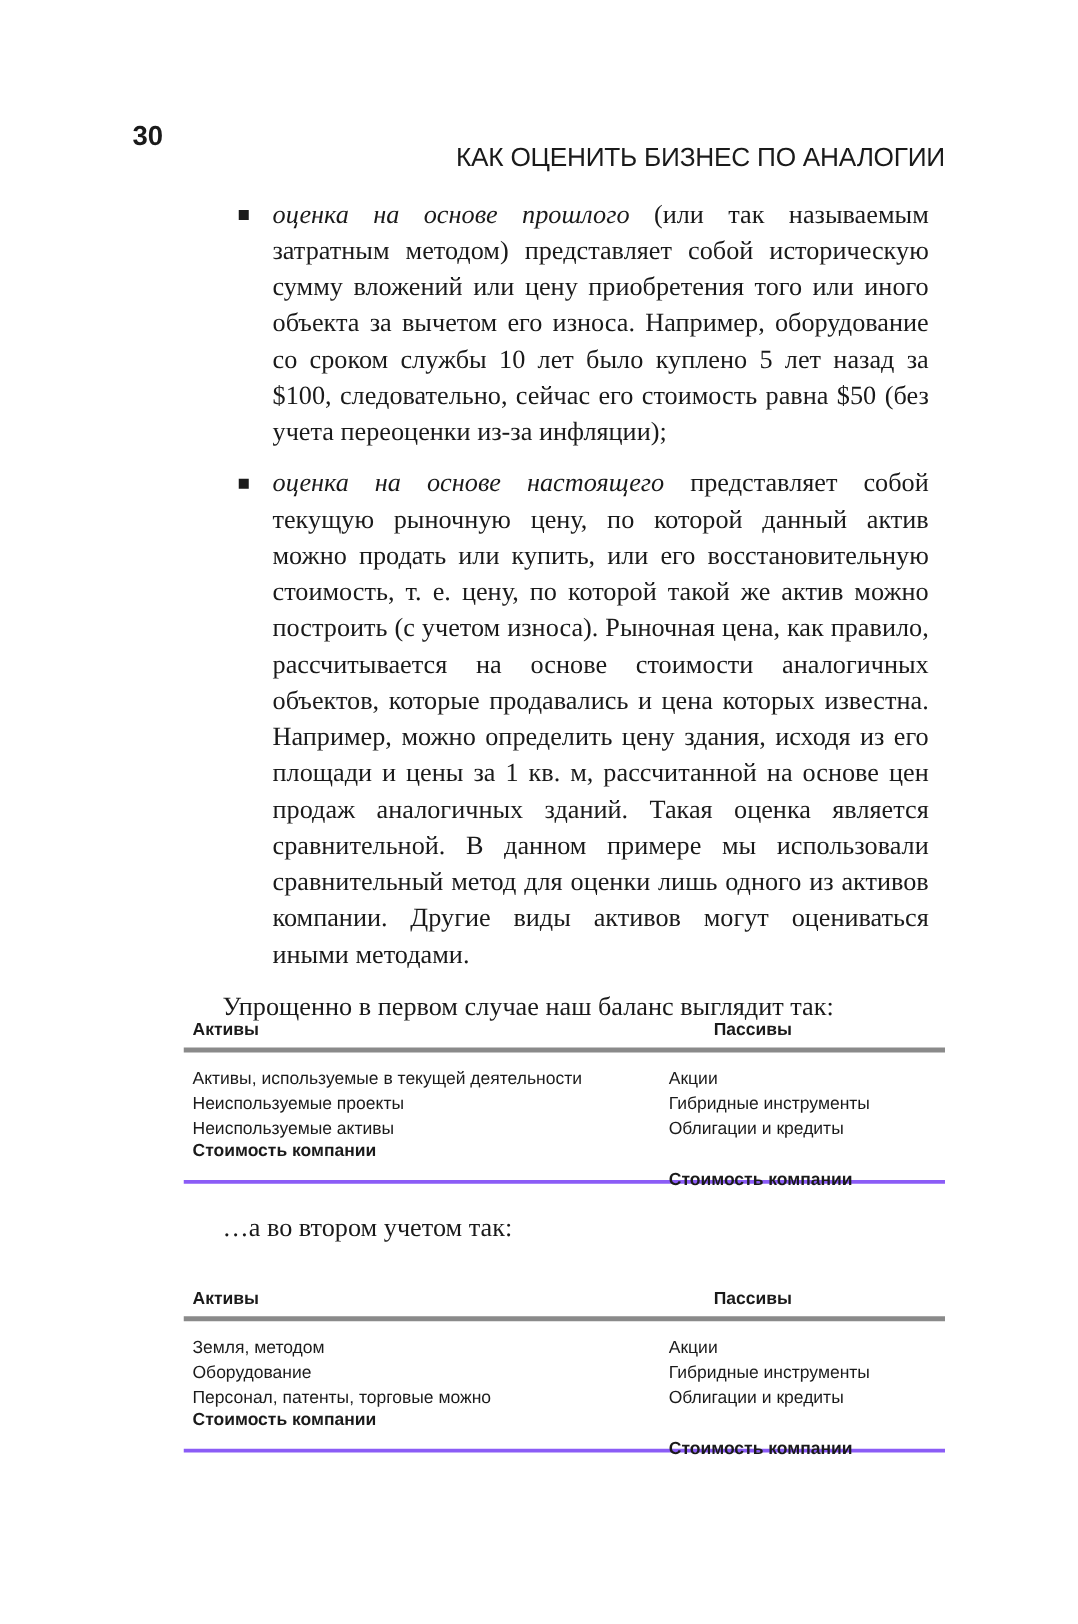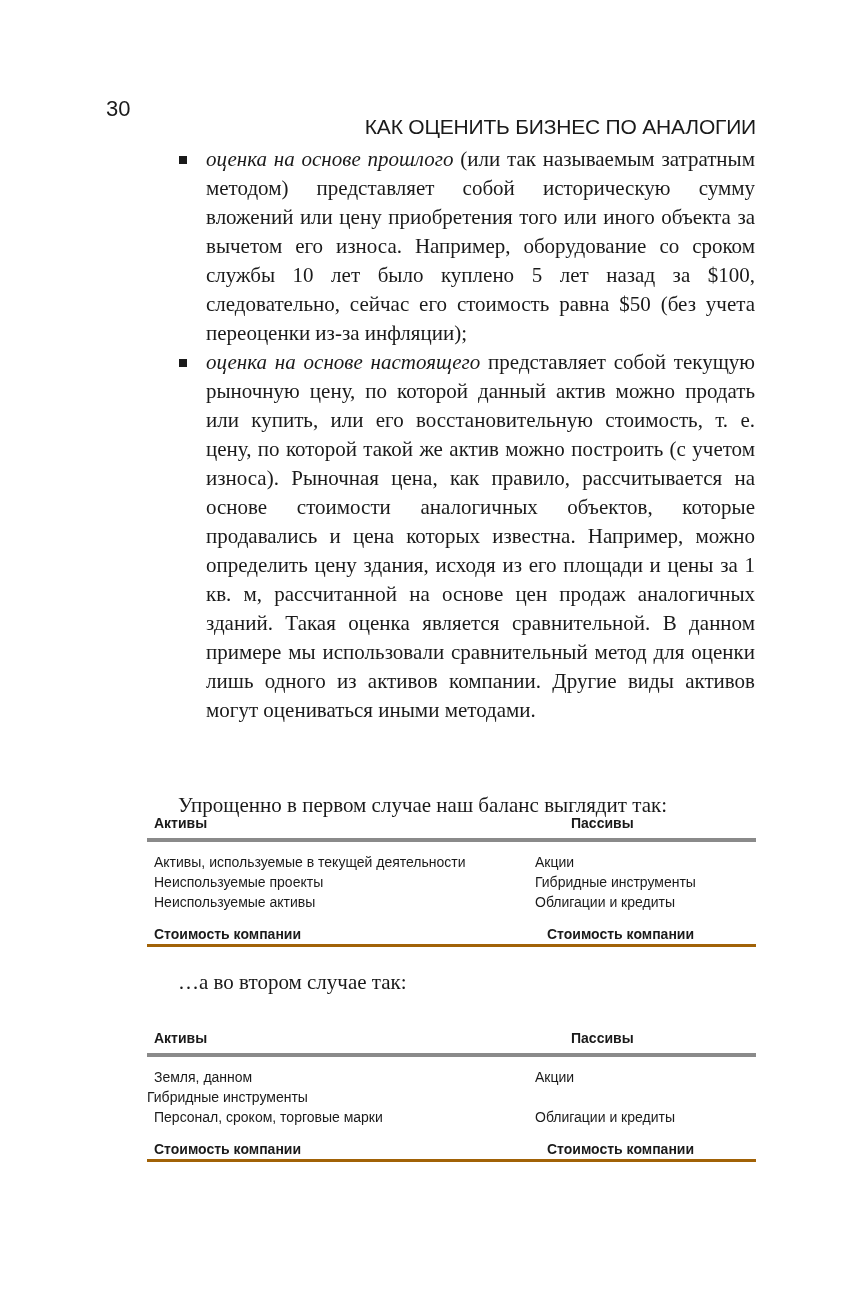--- a/index.html
+++ b/index.html
@@ -1,31 +1,31 @@
 <!DOCTYPE html>
 <html><head>
 <meta charset="utf-8">
 <style>
   html, body { margin:0; padding:0; background:#fff; }
   body { width:862px; height:1299px; position:relative; overflow:hidden; color:#1a1a1a; }
-  .page-num { position:absolute; left:106px; top:96px; font-family:"Liberation Sans", sans-serif; font-weight:normal; font-size:22px; }
+  .page-num { position:absolute; left:106px; top:96px; font-family:"Liberation Sans", sans-serif; font-weight:bold; font-size:22px; }
   .running-head { position:absolute; right:106px; top:115px; font-family:"Liberation Sans", sans-serif; font-size:21px; letter-spacing:-0.2px; }
   .body { position:absolute; left:206px; width:549px; font-family:"Liberation Serif", serif; font-size:21px; line-height:29px; text-align:justify; }
   .bullet-list { top:145px; }
-  .bullet { position:relative; margin:0; }
+  .bullet { position:relative; margin:12px; }
   .bullet .marker { position:absolute; left:-27px; top:11px; width:8px; height:8px; background:#1a1a1a; }
   .bullet em { font-style:italic; }
   .para { position:absolute; left:178px; font-family:"Liberation Serif", serif; font-size:21px; line-height:29px; }
   .bal { position:absolute; left:147px; width:609px; font-family:"Liberation Sans", sans-serif; font-size:14px; }
   .bal .hdr { display:flex; height:28px; align-items:flex-end; padding-bottom:7px; border-bottom:4px solid #8a8a8a; font-weight:bold;gap:36px; }
   .bal .col-l { width:381px; padding-left:7px; }
   .bal .col-r { flex:1;margin-top:23px; }
   .bal .rows { padding-top:10px; }
   .bal .row { display:flex; height:20px; line-height:20px;align-items:flex-end; }
-  .bal .total { display:flex; height:30px; align-items:flex-end; font-weight:bold; border-bottom:3px solid #a16207; padding-bottom:2px;gap:12px; }
+  .bal .total { display:flex; height:30px; align-items:flex-start; font-weight:bold; border-bottom:3px solid #8b5cf6; padding-bottom:2px; }
 </style>
 </head>
 <body>
 
 <div class="page-num">30</div>
 <div class="running-head">КАК ОЦЕНИТЬ БИЗНЕС ПО АНАЛОГИИ</div>
 
 <div class="body bullet-list">
   <p class="bullet">
     <span class="marker"></span><em>оценка на основе прошлого</em><span> (или так называемым затратным методом) представляет собой историческую сумму вложений или цену приобретения того или иного объекта за вычетом его износа. Например, оборудование со сроком службы 10 лет было куплено 5 лет назад за $100, следовательно, сейчас его стоимость равна $50 (без учета переоценки из-за инфляции);</span>
@@ -55,37 +55,38 @@
         <div class="col-l">Неиспользуемые активы</div>
         <div class="col-r">Облигации и кредиты</div>
       </div>
   </div>
   <div class="total">
     <div class="col-l">Стоимость компании</div>
     <div class="col-r">Стоимость компании</div>
   </div>
 </div>
 
-<div class="para" style="top:968px;">…а во втором случае так:</div>
+<div class="para" style="top:968px;">…а во втором учетом так:</div>
 
 <div class="bal" style="top:1018px;">
   <div class="hdr">
     <div class="col-l">Активы</div>
     <div class="col-r">Пассивы</div>
   </div>
   <div class="rows">
     <div class="row">
-        <div class="col-l">Земля, данном</div>
+        <div class="col-l">Земля, методом</div>
         <div class="col-r">Акции</div>
       </div>
     <div class="row">
+        <div class="col-l">Оборудование</div>
         <div class="col-r">Гибридные инструменты</div>
       </div>
     <div class="row">
-        <div class="col-l">Персонал, сроком, торговые марки</div>
+        <div class="col-l">Персонал, патенты, торговые можно</div>
         <div class="col-r">Облигации и кредиты</div>
       </div>
   </div>
   <div class="total">
     <div class="col-l">Стоимость компании</div>
     <div class="col-r">Стоимость компании</div>
   </div>
 </div>
 
 </body></html>

